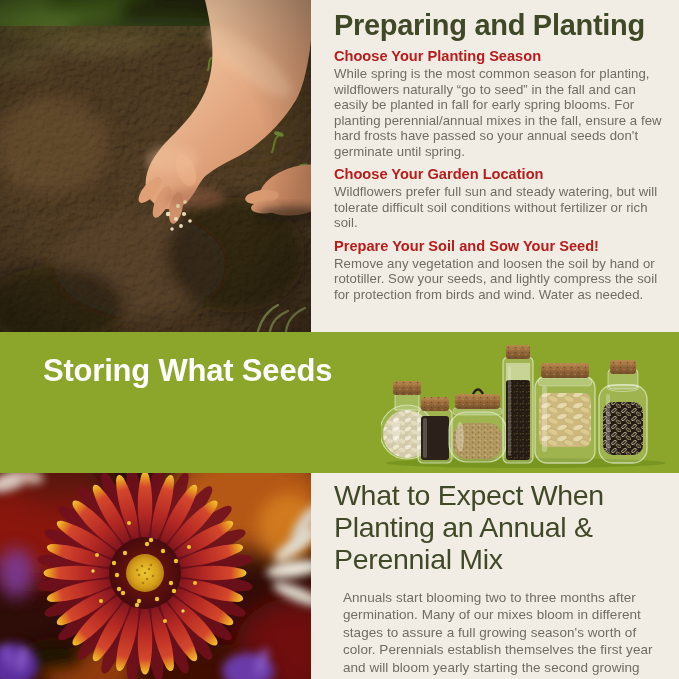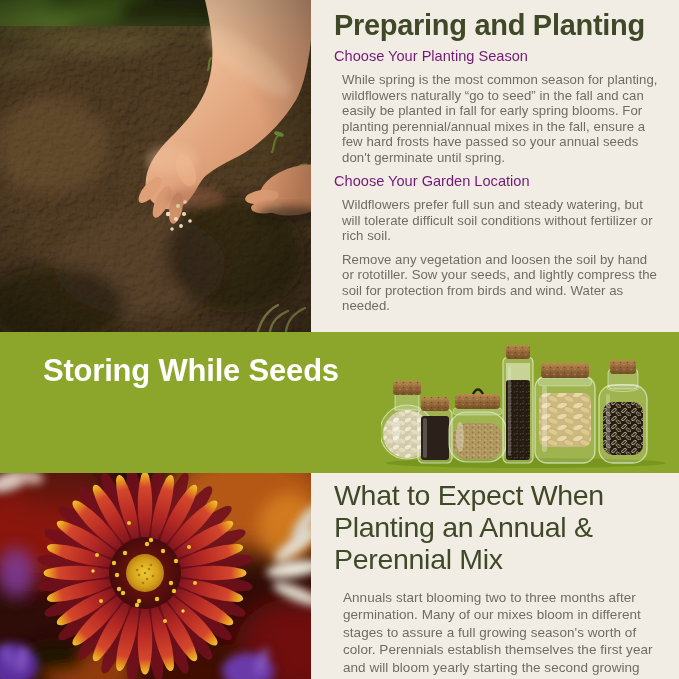--- a/index.html
+++ b/index.html
@@ -12,25 +12,25 @@
   .photo svg{display:block;}
   .photo-top{top:0;width:311px;height:332px;}
   .photo-bottom{top:473px;width:311px;height:206px;}
 
   .textcol-top{position:absolute;left:334px;top:10px;width:334px;}
   .title{
     font-size:29px;line-height:31px;font-weight:700;color:#3f4827;
     margin:0 0 6px 0;letter-spacing:-0.3px;
   }
   .sub-heading{
-    font-size:14.6px;line-height:16px;font-weight:400;color:#701a75;
+    font-size:14.6px;line-height:16px;font-weight:700;color:#b91c1c;
     margin:7px 0 2px 0;
   }
   .body-text{
-    font-size:13.2px;line-height:15.5px;color:#6f6c64;margin:8px;
+    font-size:13.2px;line-height:15.5px;color:#6f6c64;margin:0;
     letter-spacing:0.05px;
   }
 
   .band{
     position:absolute;left:0;top:332px;width:679px;height:141px;
     background:#8ca52b;
   }
   .band-text{position:absolute;left:43px;top:22px;width:342px;color:#ffffff;}
   .band-title{font-size:31px;line-height:34px;font-weight:700;margin:0 0 11px 0;letter-spacing:-0.2px;}
   .band-body{font-size:13.2px;line-height:15.8px;margin:0;color:#fdfdf5;}
@@ -188,27 +188,28 @@
 
     <div class="textcol-top">
       <h1 class="title"><span>Preparing and Planting</span><br></h1>
 
       <h3 class="sub-heading">Choose Your Planting Season</h3>
       <p class="body-text">While spring is the most common season for planting, wildflowers naturally “go to seed” in the fall and can easily be planted in fall for early spring blooms. For planting perennial/annual mixes in the fall, ensure a few hard frosts have passed so your annual seeds don't germinate until spring.</p>
 
       <h3 class="sub-heading">Choose Your Garden Location</h3>
       <p class="body-text">Wildflowers prefer full sun and steady watering, but will tolerate difficult soil conditions without fertilizer or rich soil.</p>
 
+      <h3 class="sub-heading">Prepare Your Soil and Sow Your Seed!</h3>
       <p class="body-text">Remove any vegetation and loosen the soil by hand or rototiller. Sow your seeds, and lightly compress the soil for protection from birds and wind. Water as needed.</p>
     </div>
   </section>
 
   <section class="band">
     <div class="band-text">
-      <h2 class="band-title">Storing While Seeds</h2>
+      <h2 class="band-title">Storing What Seeds</h2>
     </div>
 
     <div class="jars">
       <svg width="290" height="134" viewBox="0 0 290 134">
         <defs>
           <linearGradient id="corkGrad" x1="0" y1="0" x2="0" y2="1">
             <stop offset="0" stop-color="#b98a4e"></stop>
             <stop offset="0.5" stop-color="#94663a"></stop>
             <stop offset="1" stop-color="#755028"></stop>
           </linearGradient>

